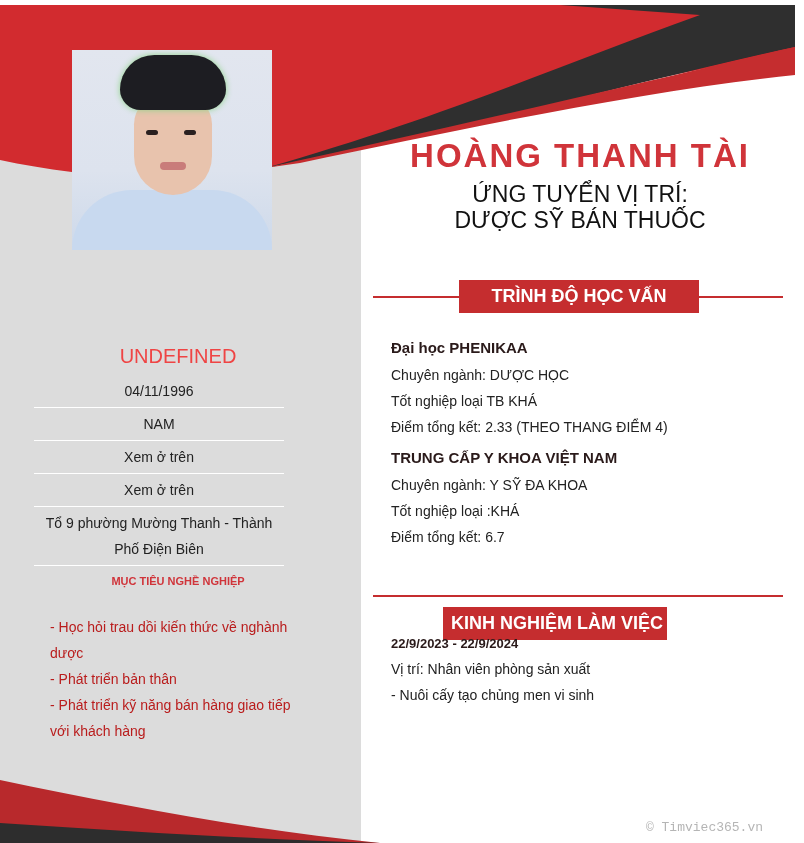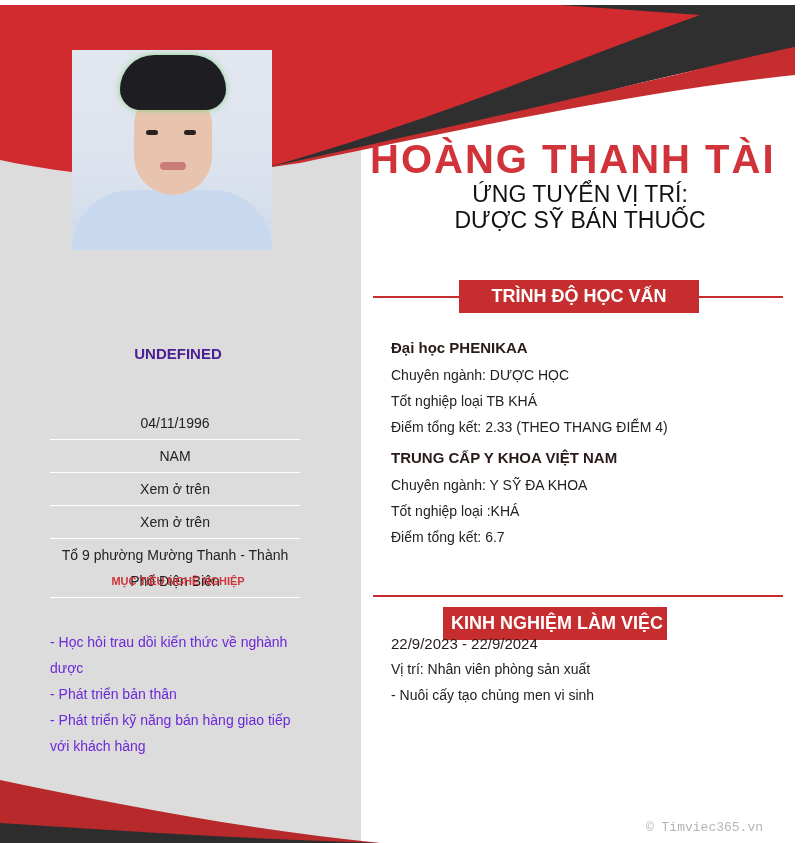--- a/index.html
+++ b/index.html
@@ -6,35 +6,35 @@
   body { width:804px; height:843px; position:relative; overflow:hidden; font-family:"Liberation Sans", sans-serif; }
   .page { position:absolute; left:0; top:5px; width:795px; height:838px; background:#ffffff; overflow:hidden; }
   .left-col { position:absolute; left:0; top:0; width:361px; height:838px; background:#dcdcdc; }
   svg.deco { position:absolute; left:0; top:0; }
   .photo { position:absolute; left:72px; top:45px; width:200px; height:200px; background:linear-gradient(180deg,#e2e6ef 0%, #dde3ee 60%, #cdd9ea 100%); overflow:hidden; }
   .photo .hair { position:absolute; left:48px; top:5px; width:106px; height:100px; background:#1d1d22; border-radius:50px 50px 30px 30px; box-shadow:0 0 6px #8fd48a; }
   .photo .face { position:absolute; left:62px; top:45px; width:78px; height:100px; background:#e8c3ad; border-radius:30px 30px 40px 40px; }
   .photo .eye { position:absolute; top:80px; width:12px; height:5px; background:#2a2020; border-radius:3px; }
   .photo .lips { position:absolute; left:88px; top:112px; width:26px; height:8px; background:#c97c7a; border-radius:5px; }
   .photo .shirt { position:absolute; left:0; top:140px; width:200px; height:60px; background:#c8d9ef; border-radius:60px 60px 0 0; }
-  .name { position:absolute; left:370px; top:132px; width:420px; color:#d0343a; font-weight:bold; font-size:40px; letter-spacing:2px; }
+  .name { position:absolute; left:370px; top:132px; width:420px; text-align:center; color:#d0343a; font-weight:bold; font-size:33px; letter-spacing:2px; }
   .apply { position:absolute; left:370px; top:176px; width:420px; text-align:center; color:#111; font-size:23px; line-height:26px; }
-  .undef { position:absolute; left:30px; top:340px; width:296px; text-align:center; color:#4c1d95; font-weight:bold; font-size:15px; }
-  .info { position:absolute; left:50px; top:370px; width:250px;margin-top:32px; }
+  .undef { position:absolute; left:30px; top:340px; width:296px; text-align:center; color:#ef4444; font-weight:normal; font-size:20px; }
+  .info { position:absolute; left:34px; top:370px; width:250px; }
   .info .row { text-align:center; font-size:14px; color:#222; line-height:26px; padding:3px 0 3px; border-bottom:1px solid #ffffff; }
   .goal-title { position:absolute; left:30px; top:570px; width:296px; text-align:center; color:#d0343a; font-weight:bold; font-size:11px; }
-  .goal-list { position:absolute; left:50px; top:609px; width:250px; font-size:14px; color:#6d28d9; line-height:26px;margin-top:15px; }
+  .goal-list { position:absolute; left:50px; top:609px; width:250px; font-size:14px; color:#b91c1c; line-height:26px; }
   .sec-line { position:absolute; height:2px; background:#c52d2f; }
   .sec-bar { position:absolute; background:#c52d2f; color:#fff; font-weight:bold; font-size:18px; line-height:33px; text-align:center; }
   .edu { position:absolute; left:391px; top:329px; width:390px; color:#222; font-size:14px; }
   .edu .school { font-weight:bold; font-size:15px; color:#2a1a1a; line-height:28px; }
   .edu .line { line-height:26px; }
   .exp { position:absolute; left:391px; top:627px; width:374px; color:#222; font-size:14px; }
   .exp .company { font-weight:bold; font-size:15px; color:#2a1a1a; line-height:24px; text-align:justify; text-align-last:left; word-spacing:5px; }
-  .exp .period { font-weight:normal; font-size:15px; color:#2a1a1a; line-height:24px; }
+  .exp .period { font-weight:bold; font-size:13px; color:#2a1a1a; line-height:24px; }
   .exp .line { line-height:26px; }
   .footer { position:absolute; right:32px; top:815px; font-family:"Liberation Mono", monospace; color:#b5b5b5; font-size:13px; }
 </style>
 </head>
 <body>
 
 <div class="page">
   <div class="left-col"></div>
 
   <svg class="deco" width="795" height="838" viewBox="0 0 795 838">

